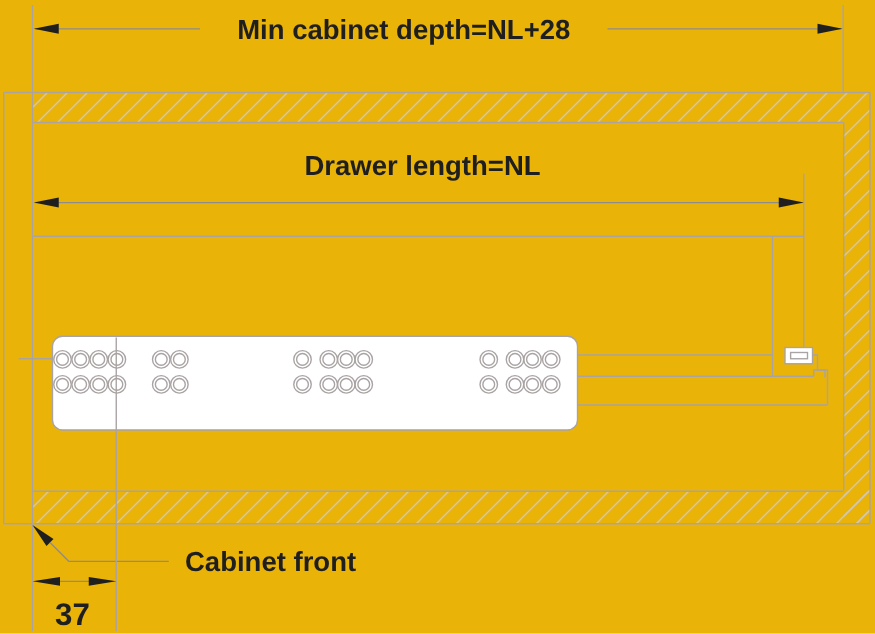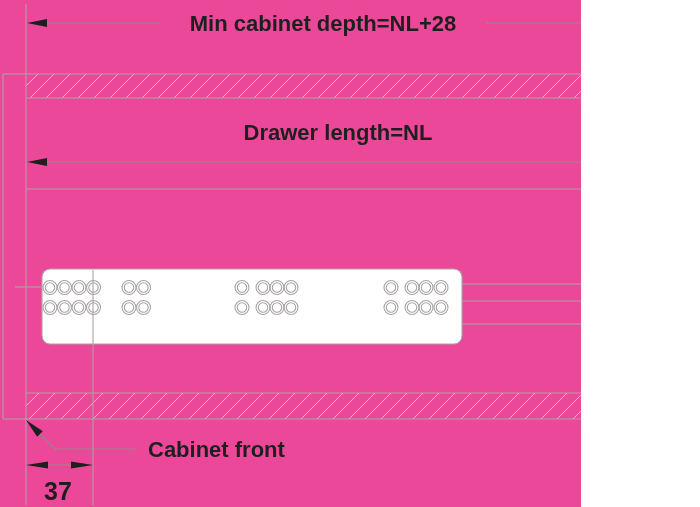--- a/index.html
+++ b/index.html
@@ -2,21 +2,21 @@
 <html style="--drawing: #a9a3a3; --hatch: #ccc7c7; --dim: #8c8c8c; --ink: #1f1f1f;"><head>
 <meta charset="utf-8">
 <style>
   :root{
     --drawing:#a9a3a3;
     --hatch:#ccc7c7;
     --dim:#8c8c8c;
     --ink:#1f1f1f;
   }
   html,body{margin:0;padding:0;background:#ffffff;}
-  .stage{width:581px;height:507px;position:relative;background:#ec4899;overflow:hidden;}
+  .stage{width:700px;height:507px;position:relative;background:#eab308;overflow:hidden;}
   svg{display:block;}
   .drawing{stroke:var(--drawing);stroke-width:1.1;fill:none;}
   .drawing-fill{stroke:var(--drawing);stroke-width:1.1;fill:#ffffff;}
   .hatch-line{stroke:var(--hatch);stroke-width:1;}
   .hatch-fill{fill:url(#hatch);stroke:none;}
   .dimline{stroke:var(--dim);stroke-width:1;fill:none;}
   .arrow{fill:var(--ink);stroke:none;}
   .dimtext{
     font-family:"Liberation Sans","DejaVu Sans",sans-serif;
     font-weight:bold;

